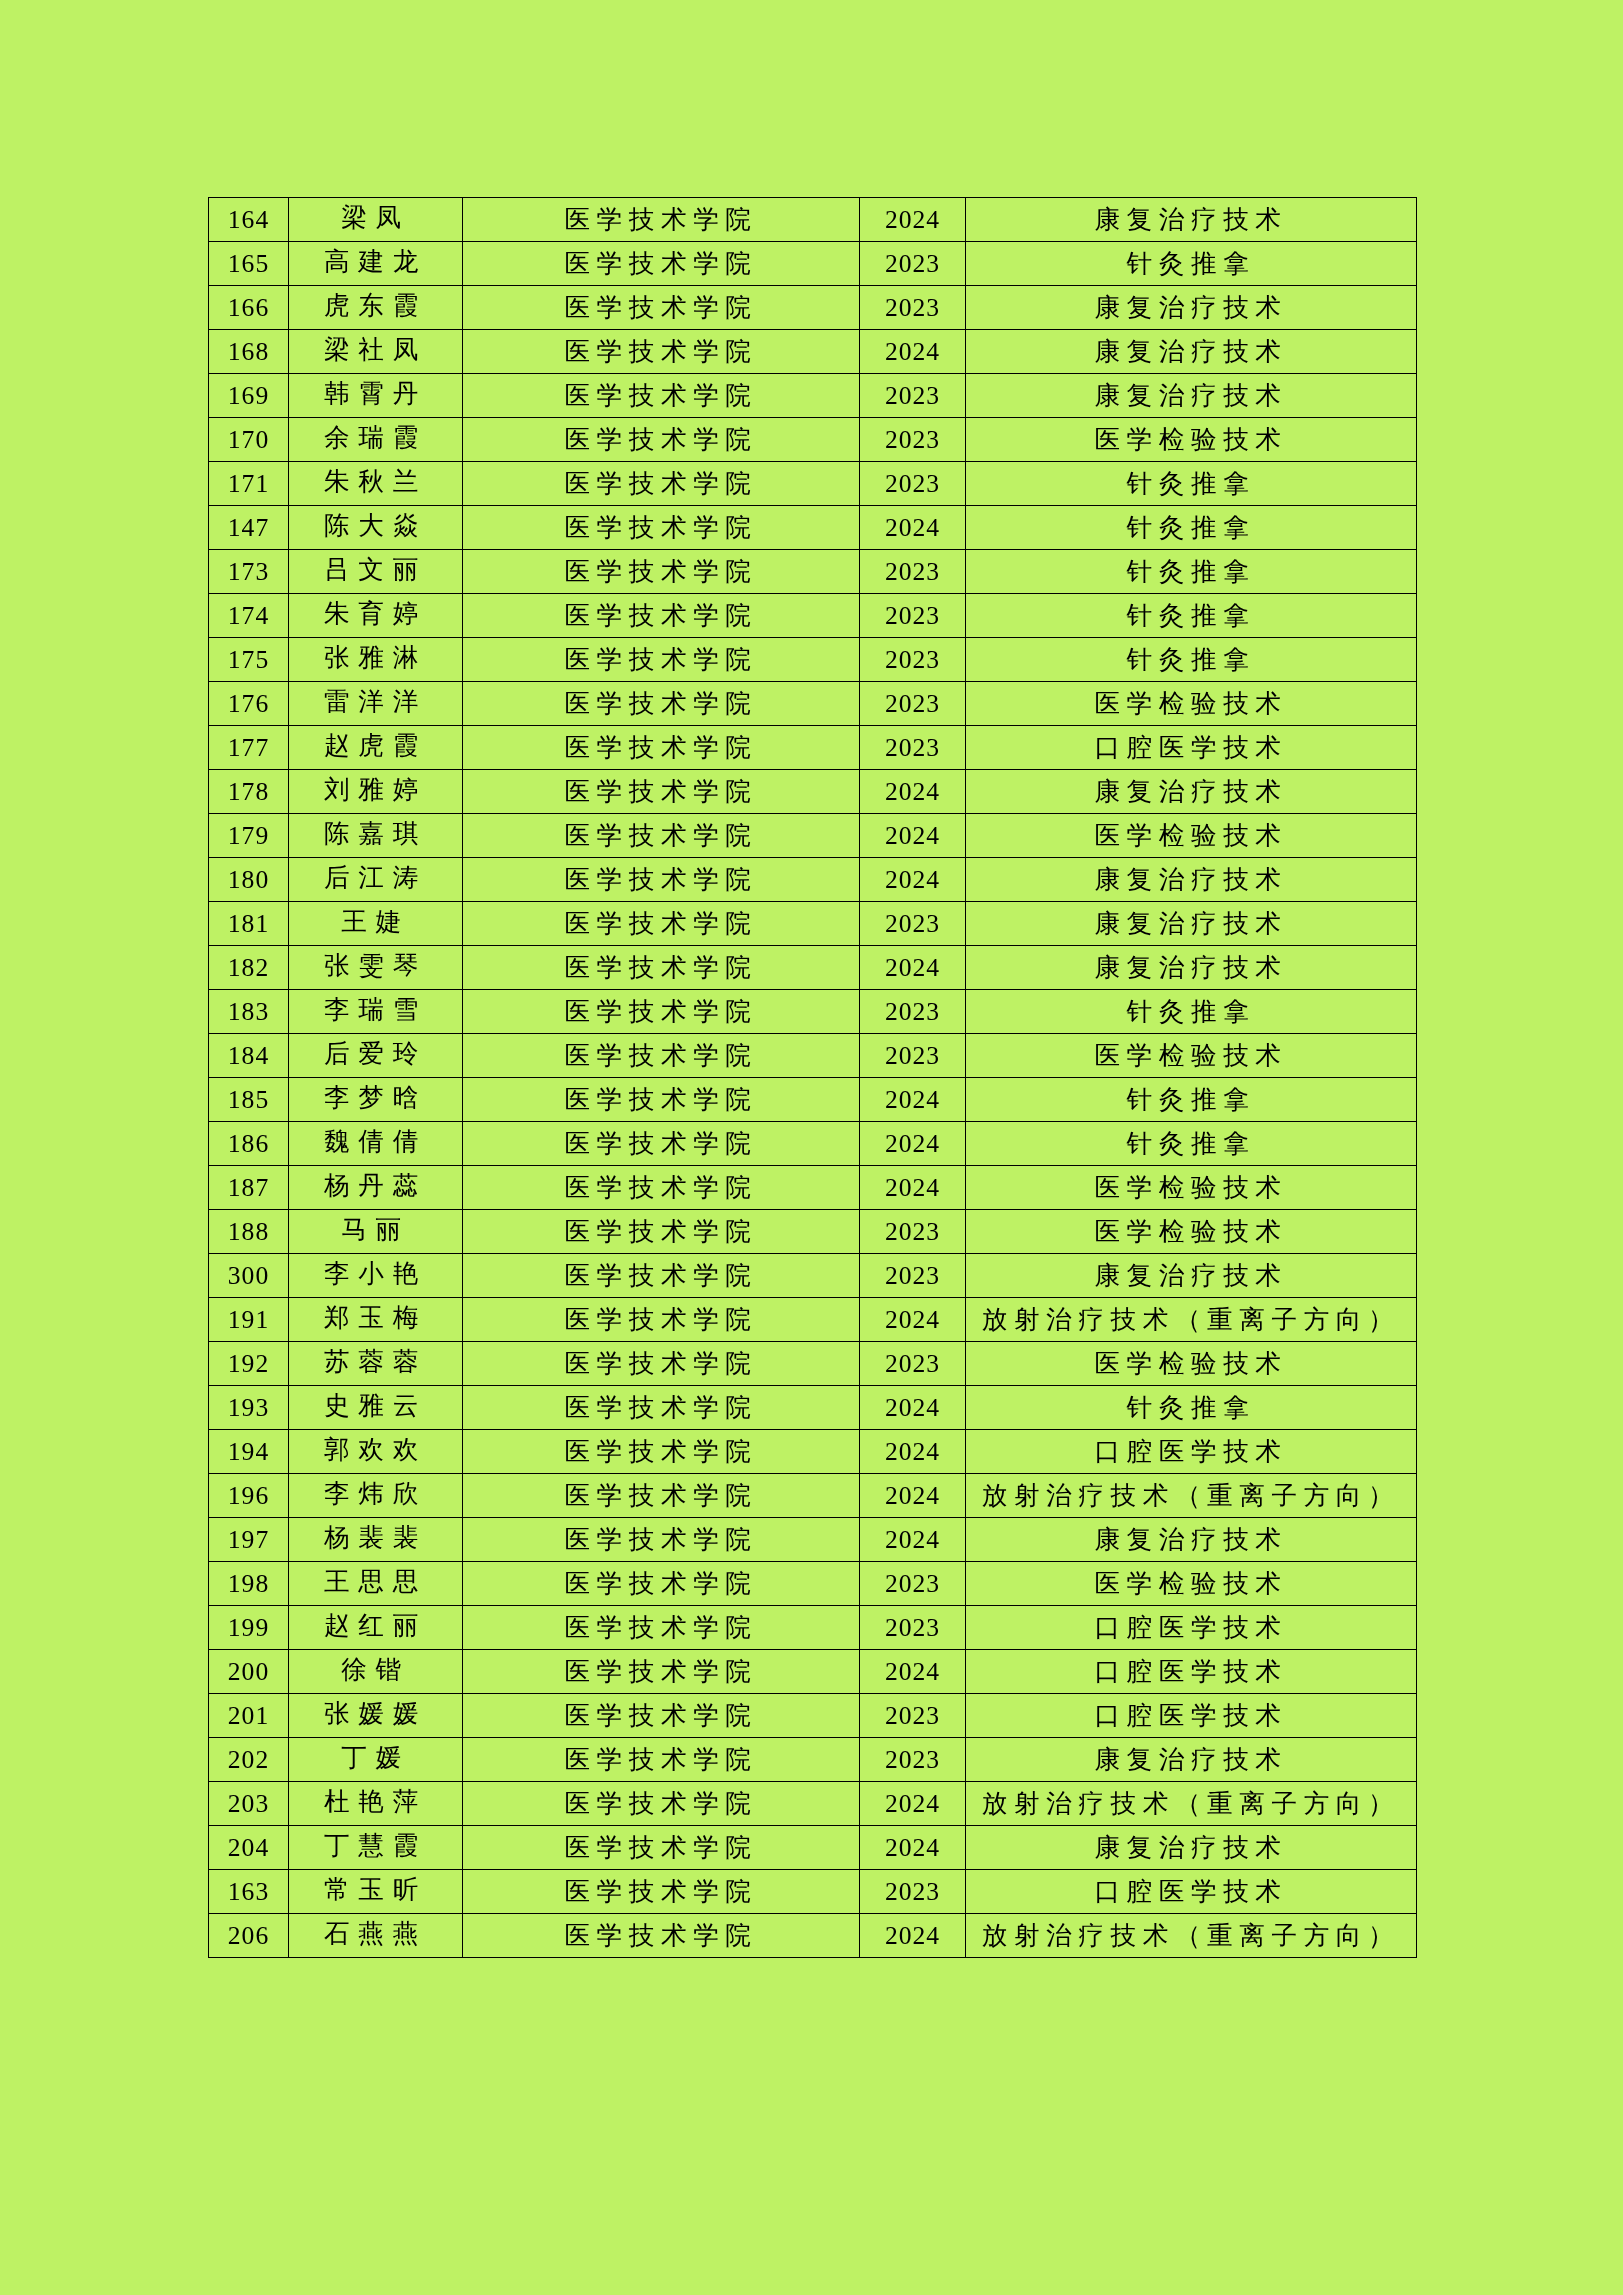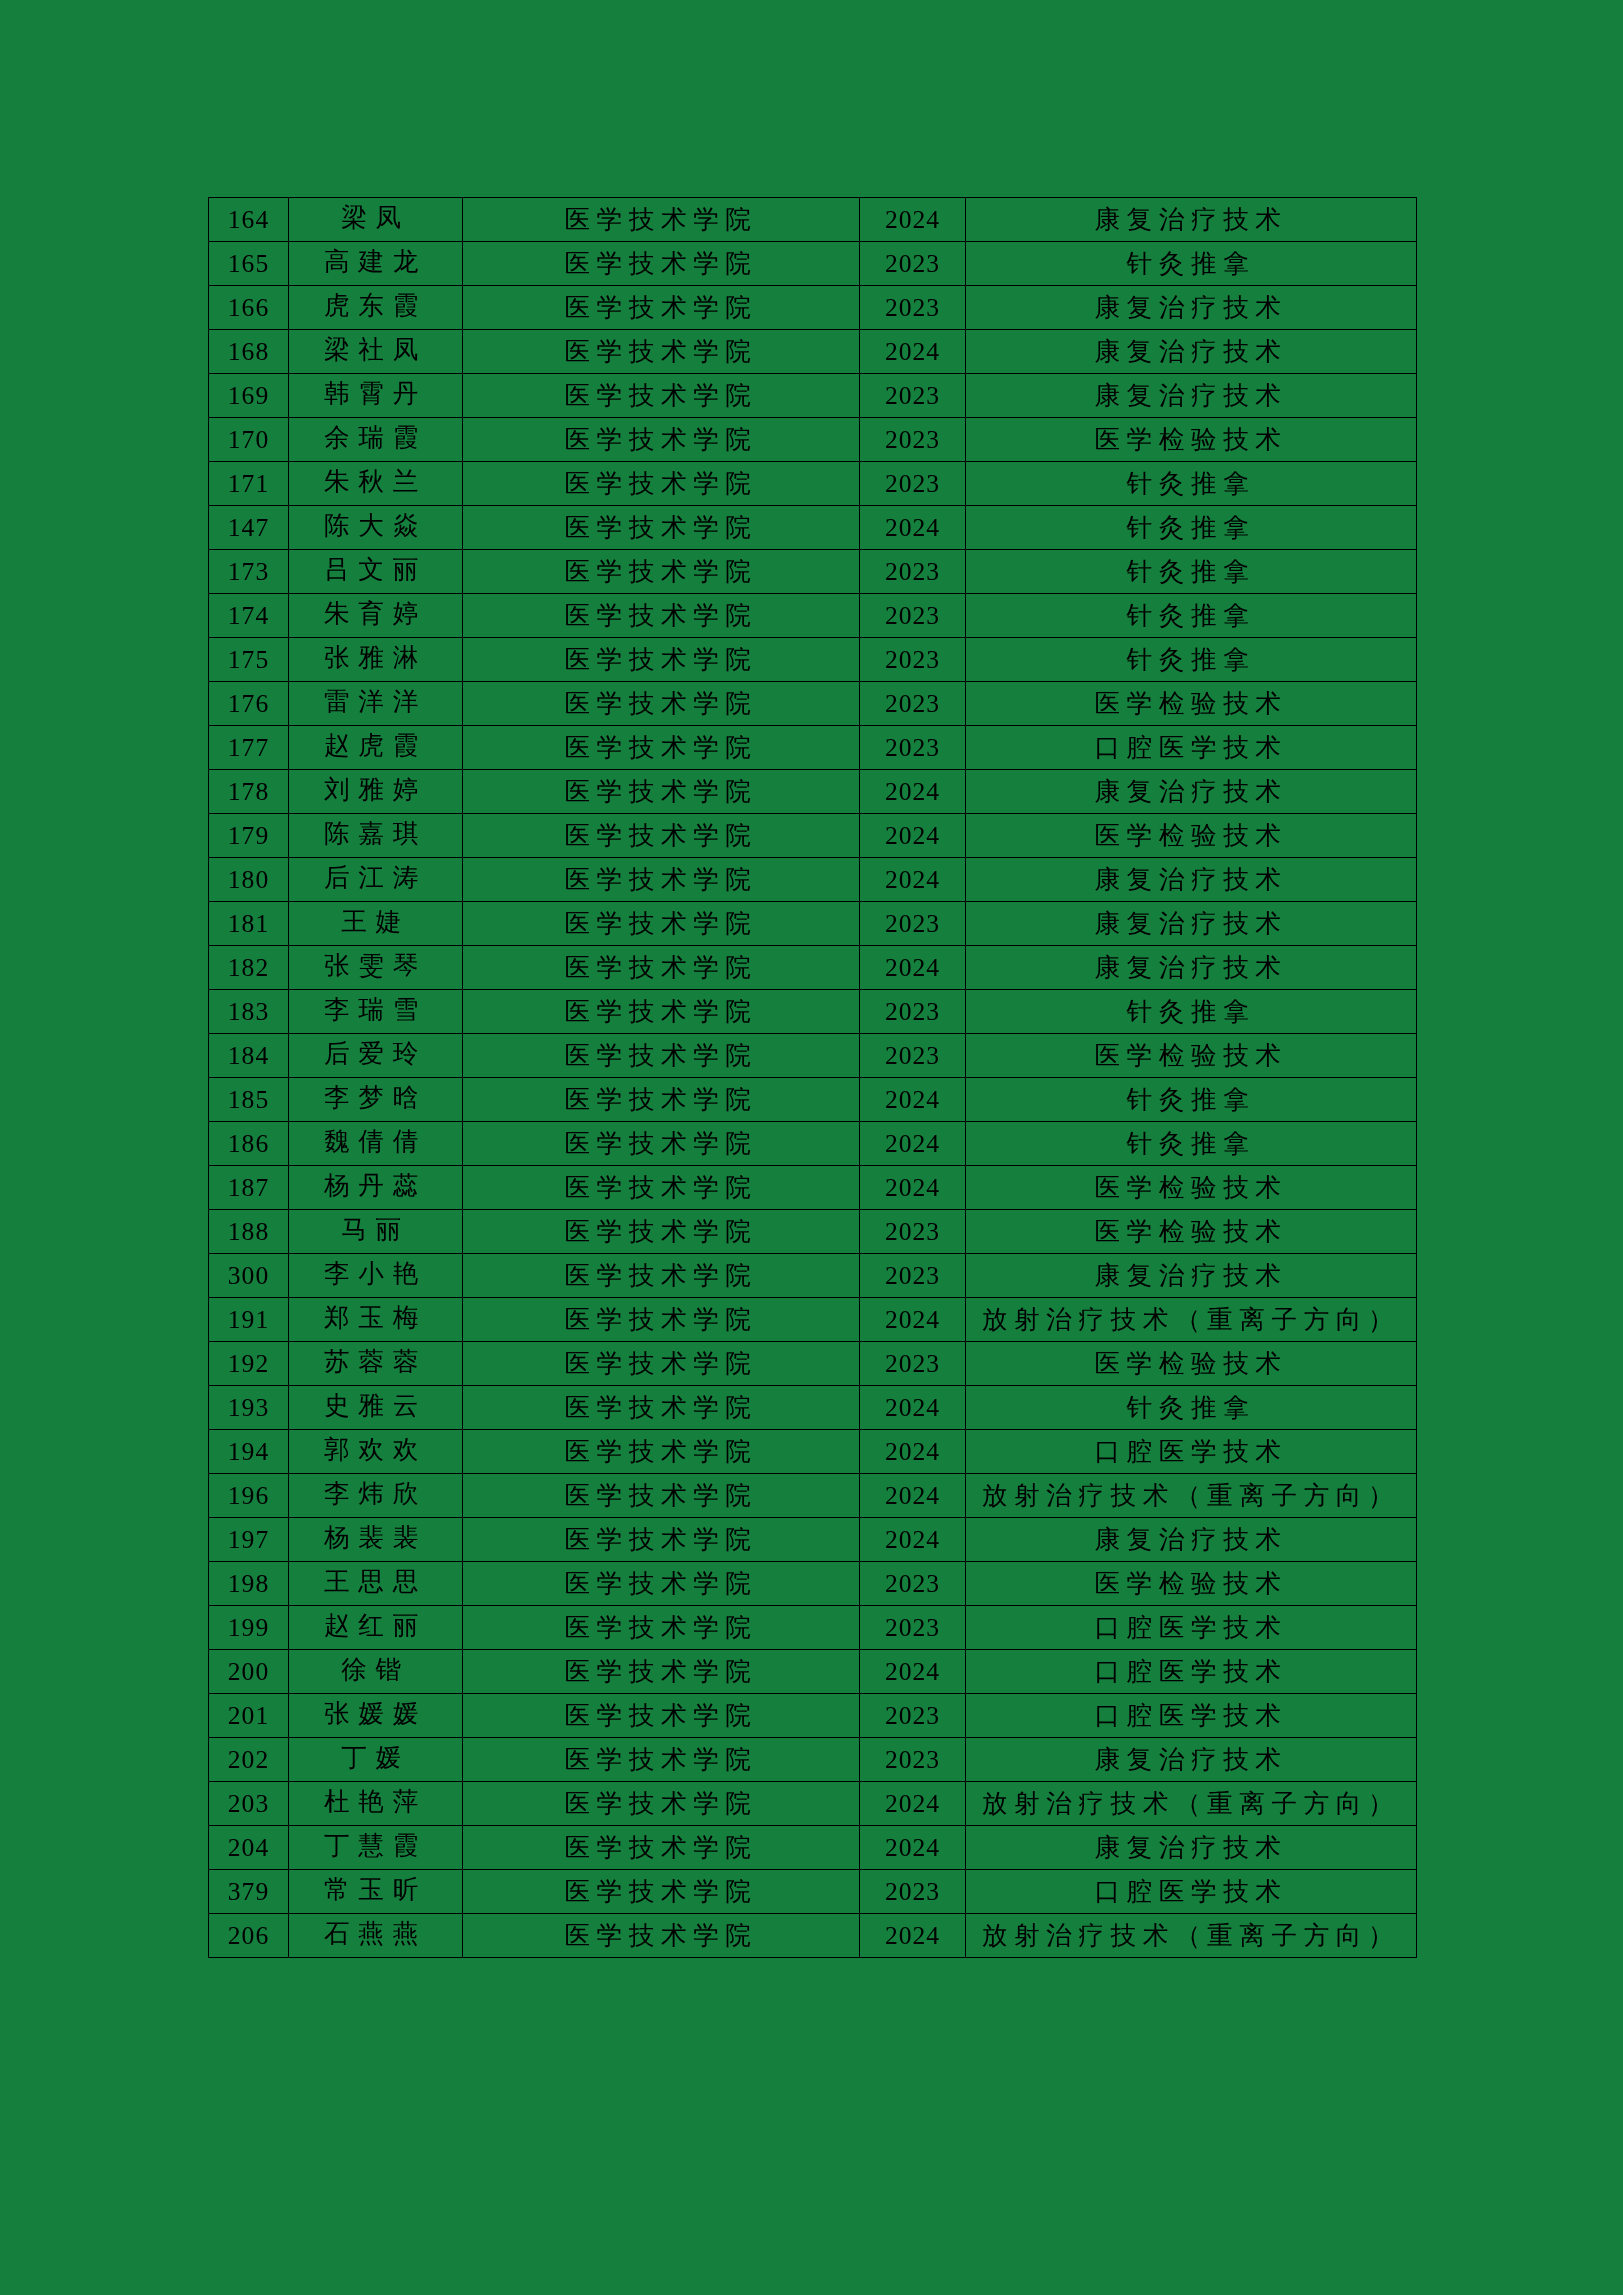--- a/index.html
+++ b/index.html
@@ -9,21 +9,21 @@
   }
   body {
     position: relative;
     width: 1623px;
     height: 2295px;
     font-family: "Liberation Serif", "DejaVu Serif", serif;
   }
   .page {
     position: absolute;
     inset: 0;
-    background: #15803d;
+    background: #bef264;
   }
   table.roster {
     position: absolute;
     left: 208px;
     top: 197px;
     width: 1209px;
     border-collapse: collapse;
     table-layout: fixed;
   }
   table.roster tr {
@@ -330,21 +330,21 @@
           <td class="c-major">放射治疗技术（重离子方向）</td>
         </tr>
         <tr>
           <td class="c-index">204</td>
           <td class="c-name">丁慧霞</td>
           <td class="c-college">医学技术学院</td>
           <td class="c-year">2024</td>
           <td class="c-major">康复治疗技术</td>
         </tr>
         <tr>
-          <td class="c-index">379</td>
+          <td class="c-index">163</td>
           <td class="c-name">常玉昕</td>
           <td class="c-college">医学技术学院</td>
           <td class="c-year">2023</td>
           <td class="c-major">口腔医学技术</td>
         </tr>
         <tr>
           <td class="c-index">206</td>
           <td class="c-name">石燕燕</td>
           <td class="c-college">医学技术学院</td>
           <td class="c-year">2024</td>

